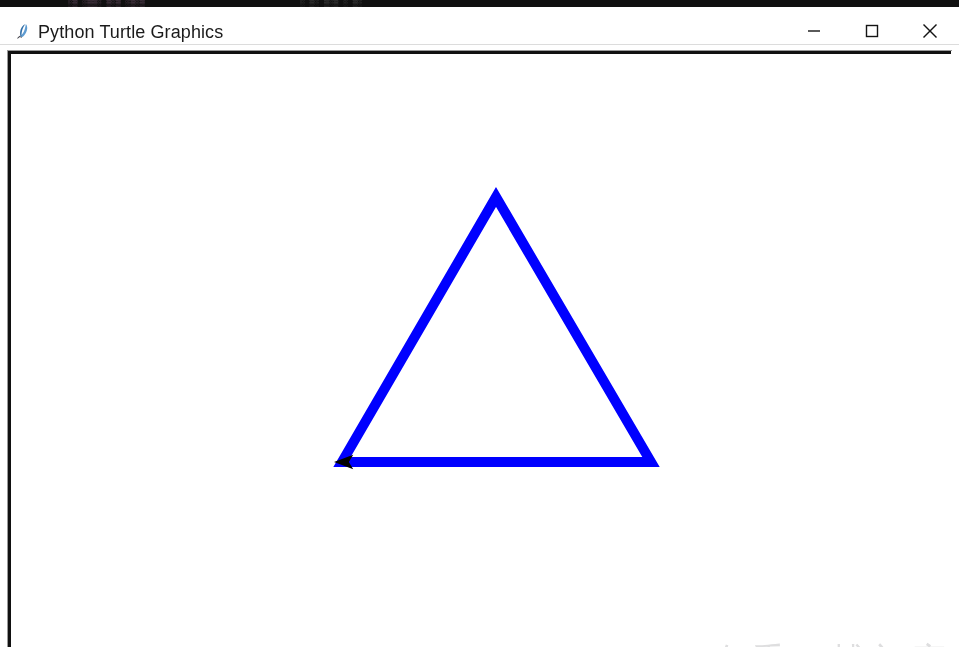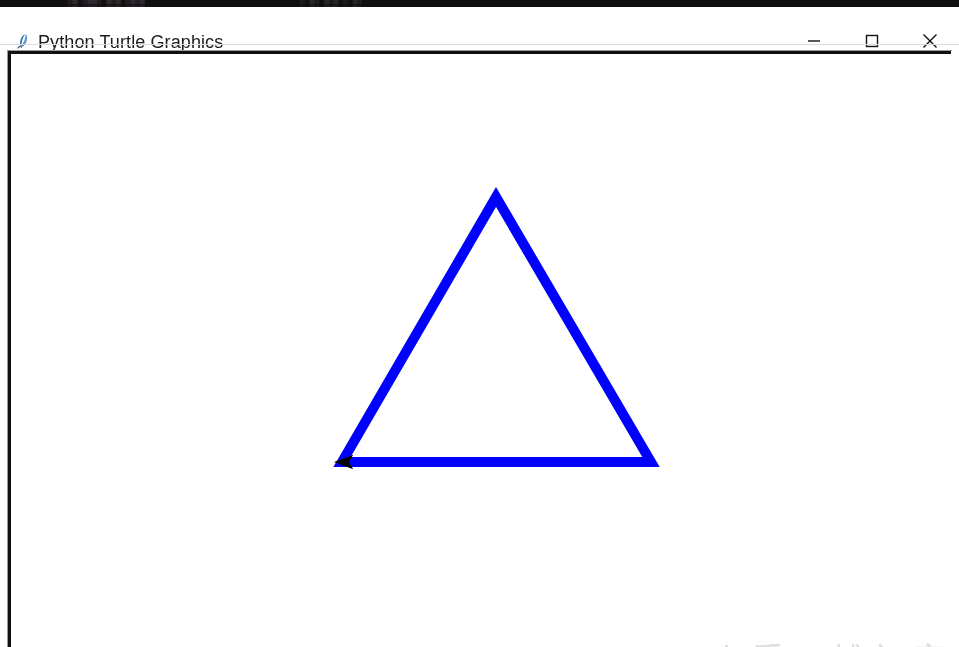--- a/index.html
+++ b/index.html
@@ -38,21 +38,21 @@
     white-space: nowrap;
     font-family: "Liberation Mono", monospace;
     opacity: 0.55;
   }
   .top-strip .ghost.pink { left: 68px; color: #c08ab4; }
   .top-strip .ghost.grey { left: 300px; color: #8a8a8a; }
 
   
   .titlebar {
     position: absolute;
-    left: 0; top: 23px;
+    left: 0; top: 13px;
     width: 959px; height: 38px;
     background: #ffffff;
     display: flex;
     align-items: center;
   }
   .titlebar-sep {
     position: absolute;
     left: 0; top: 44px;
     width: 959px; height: 1px;
     background: #dcdcdc;

